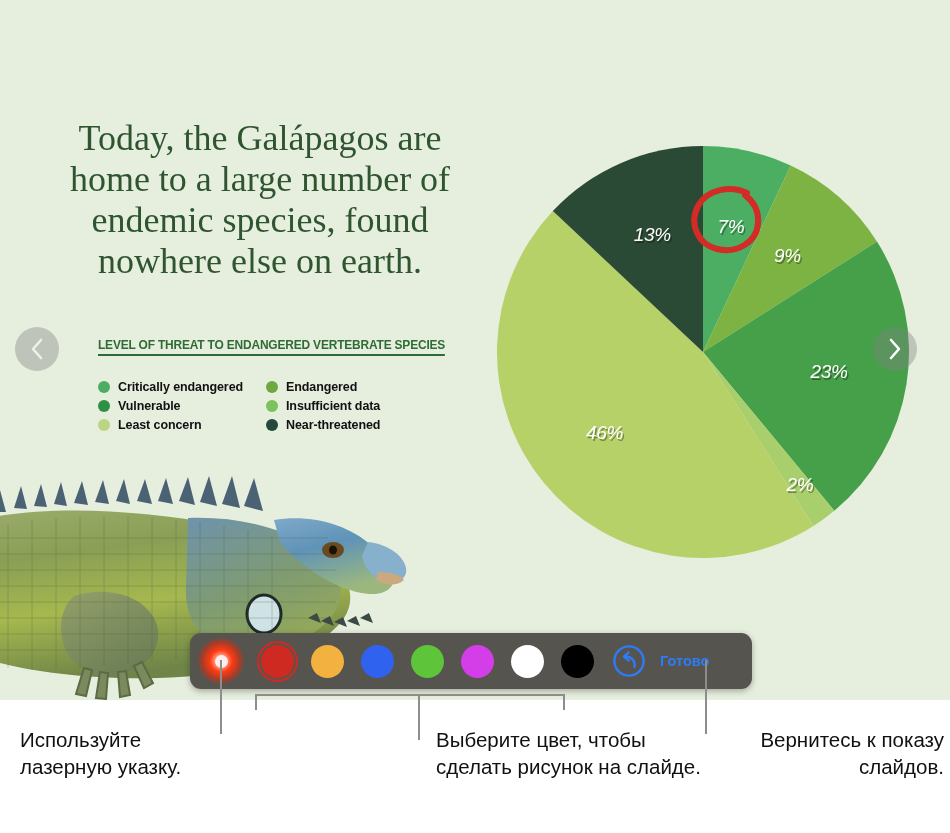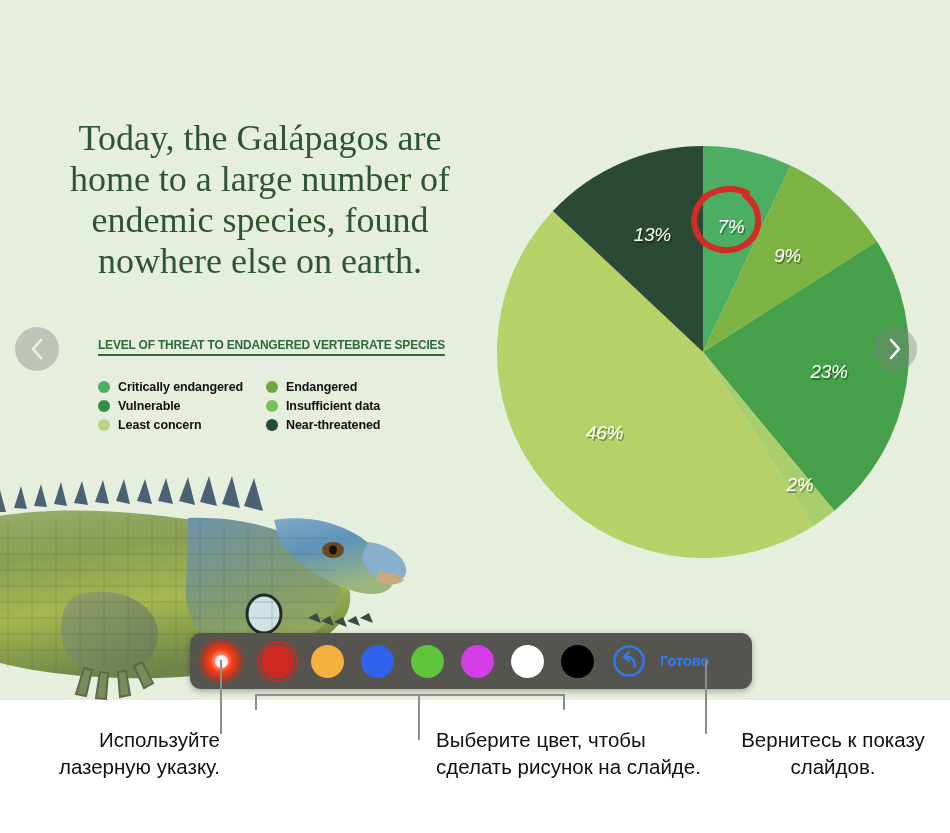--- a/index.html
+++ b/index.html
@@ -106,23 +106,23 @@
     height:56px; display:flex; align-items:center; padding-right:18px; padding-left:4px;
     color:#2f7bf6; font-size:14.5px; font-weight:bold;
   }
 
   
   #callouts{
     position:absolute; left:0; top:700px; width:950px; height:133px; background:#fff;
   }
   .leader{ position:absolute; background:#8d8d8d; }
   .co{ position:absolute; font-size:20.5px; line-height:27px; color:#111; }
-  #co1{ left:20px; top:26px; width:200px; text-align:right; }
+  #co1{ left:20px; top:26px; width:200px; text-align:left; }
   #co2{ left:436px; top:26px; width:290px; text-align:left; }
-  #co3{ left:722px; top:26px; width:222px; text-align:center; }
+  #co3{ left:722px; top:26px; width:222px; text-align:right; }
 </style>
 </head>
 <body>
 
 <div id="slide">
 
 
   <div id="bodytext">Today, the Galápagos are home to a large number of endemic species, found nowhere else on earth.</div>
 
   <div id="legendblock">

